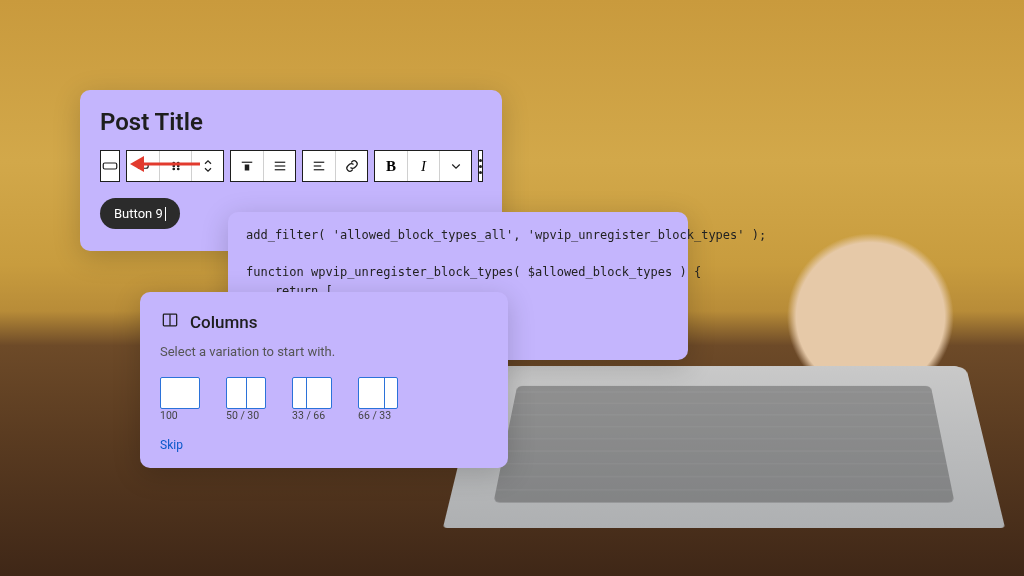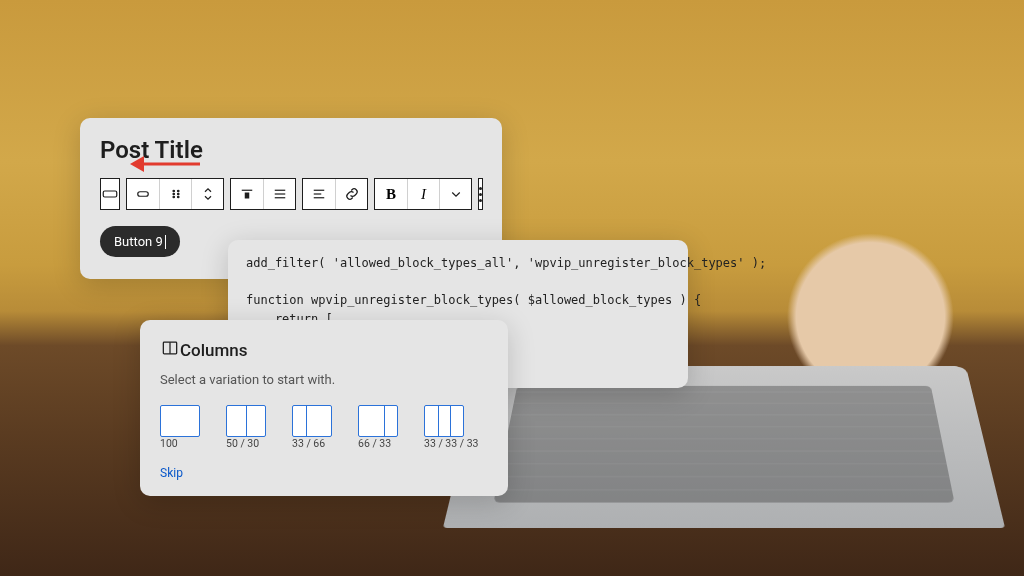--- a/index.html
+++ b/index.html
@@ -23,23 +23,22 @@
   }
   .bg .laptop::after {
     content: ""; position: absolute; left: 8%; right: 8%; top: 14%; bottom: 14%;
     background: repeating-linear-gradient(0deg, #2d2d2d 0 14px, #3a3a3a 14px 16px),
                 repeating-linear-gradient(90deg, transparent 0 14px, #555 14px 16px);
     opacity: .35; border-radius: 6px;
   }
 
   
   .card {
-    position: absolute; background: #e5e5e5; border-radius: 10px;
+    position: absolute; background: #c4b5fd; border-radius: 10px;
     box-shadow: 0 6px 28px rgba(0,0,0,.18);
-    margin-top: 28px;
   }
 
   
   .editor { left: 80px; top: 90px; width: 422px; padding: 18px 20px 22px; }
   .editor h2 { font-size: 24px; font-weight: 600; color: #1e1e1e; margin-bottom: 14px; }
   .tb-row { display: flex; align-items: center; gap: 6px; }
   .tb-group { display: flex; border: 1px solid #1e1e1e; height: 32px; }
   .tb-btn { width: 32px; height: 30px; display: flex; align-items: center; justify-content: center; border: none; background: #fff; cursor: pointer; position: relative; }
   .tb-btn + .tb-btn { border-left: 1px solid #d0d0d0; }
   .tb-btn svg { width: 18px; height: 18px; stroke: #1e1e1e; stroke-width: 1.6; fill: none; }
@@ -49,21 +48,21 @@
   .arrow-red svg { width: 100%; height: 100%; }
   .button-pill { margin-top: 16px; display:inline-flex; align-items:center; background:#2b2b2b; color:#fff; font-size:13px; padding: 8px 14px; border-radius: 18px; }
   .button-pill .caret { display:inline-block; width:1px; height:14px; background:#fff; margin-left:2px; animation: blink 1s steps(1) infinite; }
   @keyframes blink { 50% { opacity: 0; } }
 
   
   .code { left: 228px; top: 212px; width: 460px; padding: 14px 18px 22px; font-family: ui-monospace, SFMono-Regular, Menlo, monospace; font-size: 12px; line-height: 1.55; color: #222; white-space: pre; }
 
   
   .columns { left: 140px; top: 292px; width: 368px; padding: 18px 20px 16px; }
-  .columns .head { display:flex; align-items:center; margin-bottom: 10px; }
+  .columns .head { display:flex; align-items:center; gap:10px; margin-bottom: 10px; }
   .columns .head svg { width: 20px; height: 20px; stroke:#1e1e1e; stroke-width:1.5; fill:none; }
   .columns .head h3 { font-size: 17px; font-weight: 500; color:#1e1e1e; }
   .columns .hint { font-size: 13px; color:#555; margin-bottom: 18px; }
   .var-row { display:flex; gap: 26px; }
   .var { display:flex; flex-direction:column; align-items:flex-start; gap:0; cursor:pointer; }
   .var .box { width: 40px; height: 32px; border:1px solid #2b72d9; border-radius:2px; position:relative; background:#fff; }
   .var .box .d1 { position:absolute; top:0; bottom:0; width:1px; background:#2b72d9; }
   .var .label { font-size: 10.5px; color:#444; white-space:pre; }
   .skip { margin-top: 16px; font-size: 12px; color:#0a58ca; cursor:pointer; }
 
@@ -216,24 +215,17 @@
             <div class="d1" style="left: 33%;"></div>
           </div>
           <div class="label">33 / 66</div>
         </div>
         <div class="var">
           <div class="box">
             <div class="d1" style="left: 66%;"></div>
           </div>
           <div class="label">66 / 33</div>
         </div>
-        <div class="var">
-          <div class="box">
-            <div class="d1" style="left: 33%;"></div>
-            <div class="d1" style="left: 66%;"></div>
-          </div>
-          <div class="label">33 / 33 / 33</div>
-        </div>
       </div>
 
     <div class="skip">Skip</div>
   </div>
 </div>
 
 </body></html>

